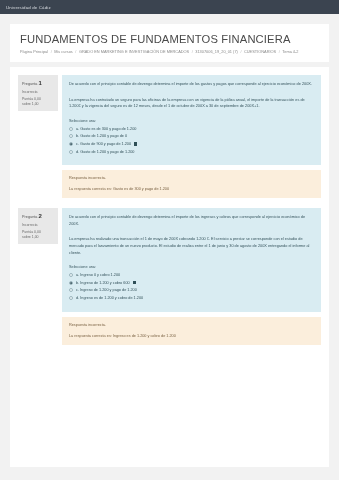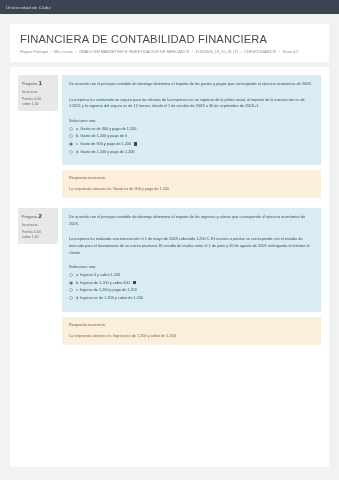--- a/index.html
+++ b/index.html
@@ -168,21 +168,21 @@
 </head>
 <body>
 
 <div class="topbar">
   <span class="topbar-brand">Universidad de Cádiz</span>
 </div>
 
 <div class="page-wrap">
 
   <div class="card">
-    <div class="course-title">FINANCIERA DE CONTABILIDAD FINANCIERA</div>
+    <div class="course-title">FUNDAMENTOS DE FUNDAMENTOS FINANCIERA</div>
     <div class="breadcrumb" id="breadcrumb">
         <span class="crumb-link">Página Principal</span>
         <span class="crumb-sep">/</span>
         <span class="crumb-plain">Mis cursos</span>
         <span class="crumb-sep">/</span>
         <span class="crumb-link">GRADO EN MARKETING E INVESTIGACIÓN DE MERCADOS</span>
         <span class="crumb-sep">/</span>
         <span class="crumb-link">31307006_19_20_01 (7)</span>
         <span class="crumb-sep">/</span>
         <span class="crumb-link">CUESTIONARIOS</span>

